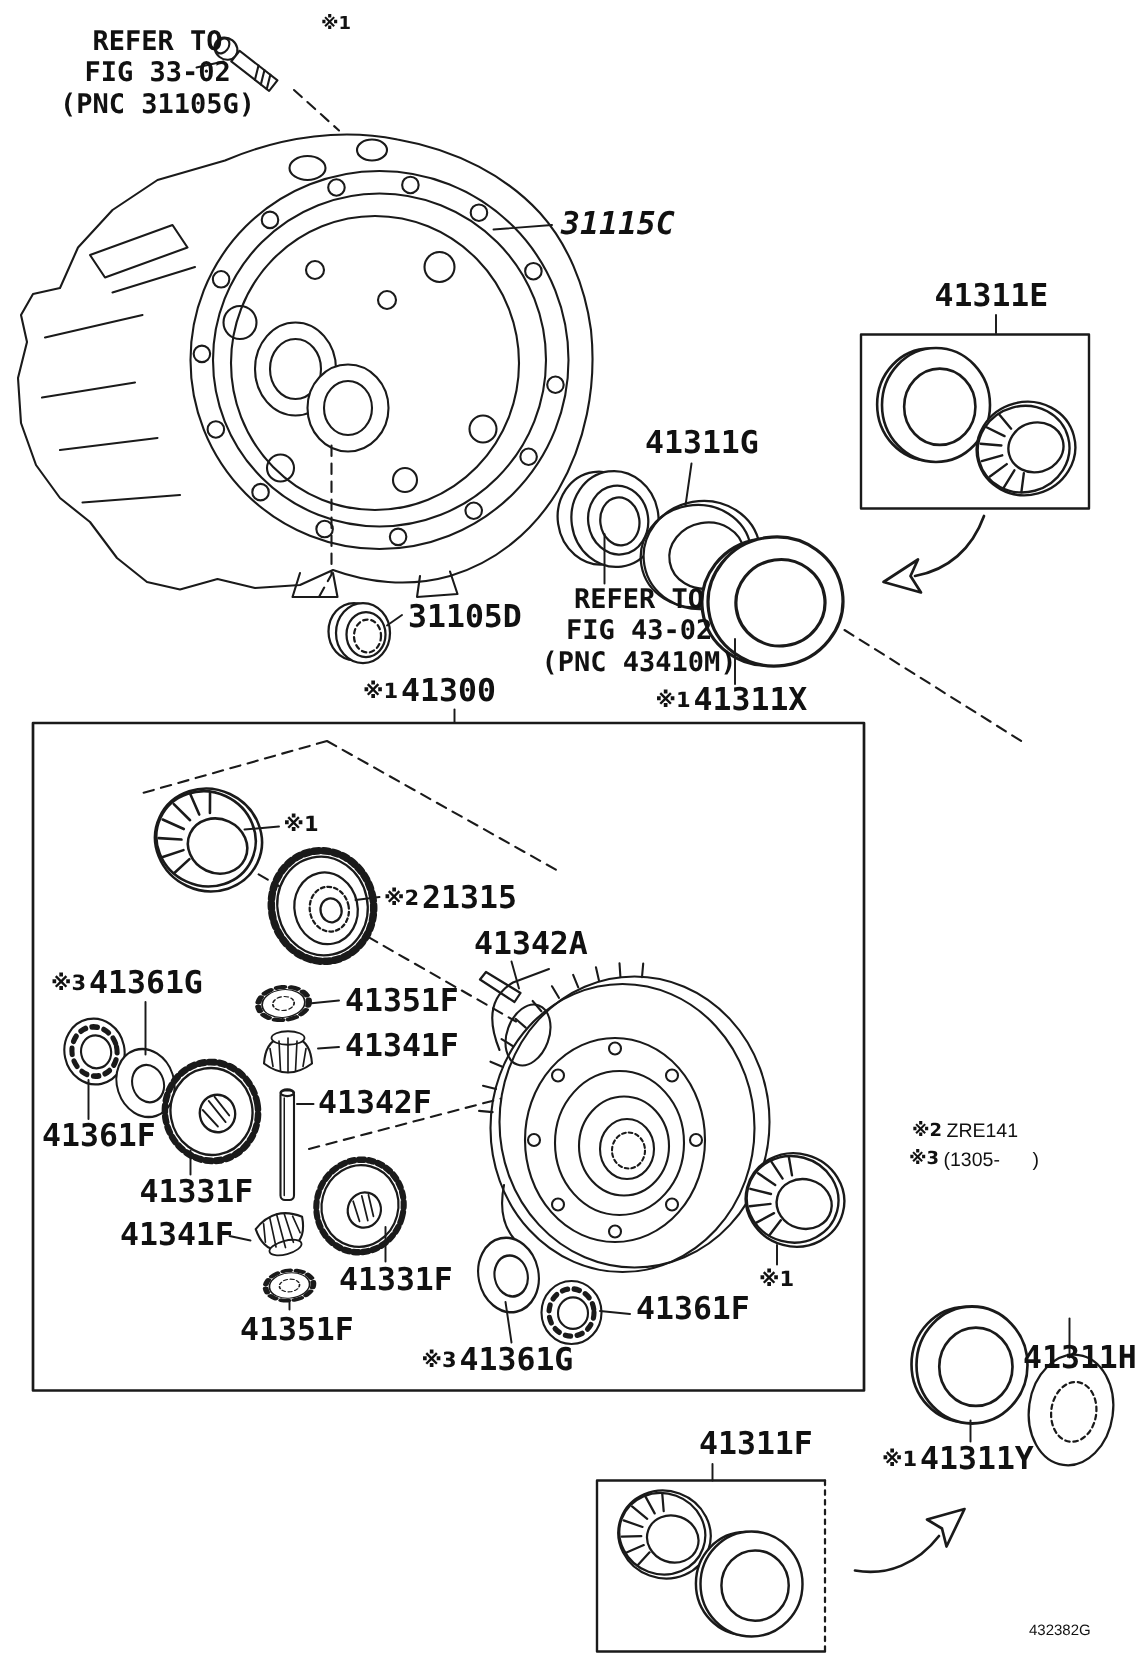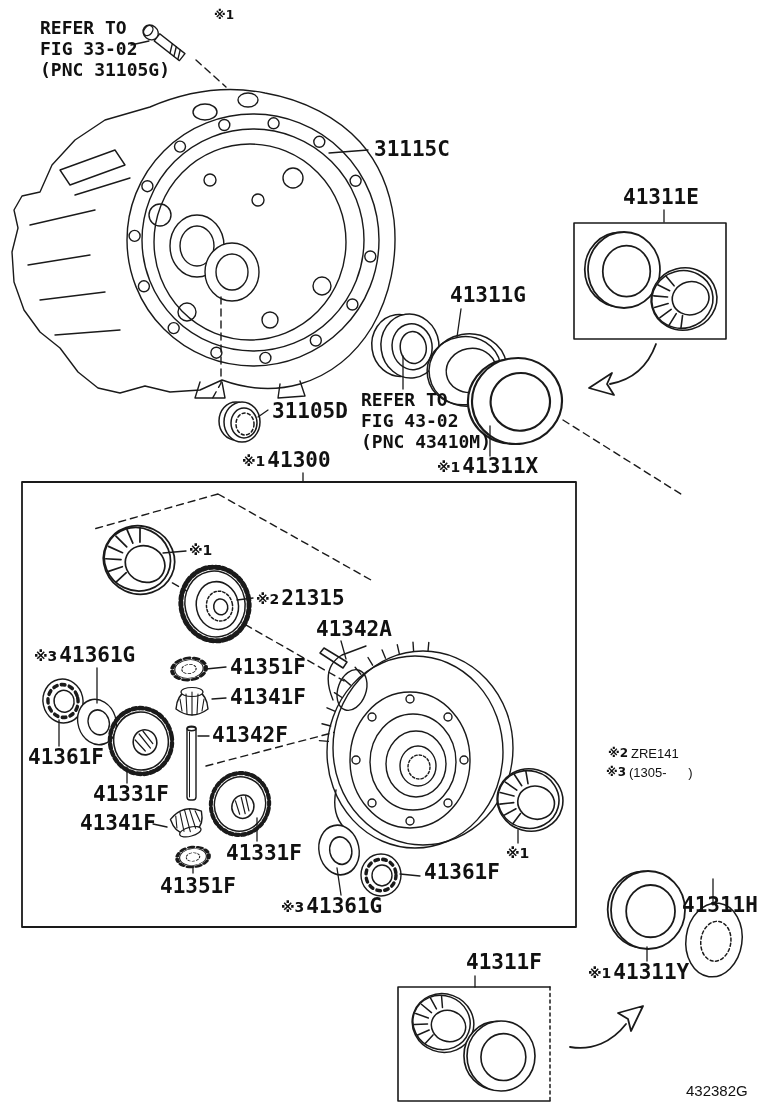--- a/index.html
+++ b/index.html
@@ -2,29 +2,29 @@
 <html><head>
 <meta charset="utf-8">
 <style>
   html,body{margin:0;padding:0;background:#fff;}
   #stage{position:relative;width:760px;height:1112px;background:#ffffff;overflow:hidden;
          font-family:"DejaVu Sans Mono",monospace;color:#111;}
   svg{position:absolute;left:0;top:0;}
   .plabel{position:absolute;font-weight:bold;font-size:21px;line-height:1;white-space:nowrap;
           display:flex;align-items:center;color:#111;}
   .plabel .star{font-family:"DejaVu Sans",sans-serif;font-weight:bold;font-size:14px;margin-right:2px;}
-  .refblock{position:absolute;font-weight:bold;font-size:18px;line-height:21px;white-space:pre;color:#111;}
+  .refblock{position:absolute;font-weight:bold;font-size:18px;line-height:21px;white-space:pre;color:#111;text-align:center;}
   .note{position:absolute;font-family:"Liberation Sans",sans-serif;font-size:13.5px;line-height:17px;color:#111;}
   .note .star{font-family:"DejaVu Sans",sans-serif;font-weight:bold;font-size:12px;margin-right:4px;}
   .note .nrow{display:flex;align-items:flex-start;}
   .note .cont{margin-left:28px;}
   .vnote{position:absolute;font-family:"Liberation Sans",sans-serif;font-size:13px;line-height:19px;
          color:#111;white-space:pre;display:flex;align-items:center;}
   .vnote .star{font-family:"DejaVu Sans",sans-serif;font-weight:bold;font-size:12px;margin-right:3px;}
-  .code{position:absolute;font-family:"Liberation Sans",sans-serif;font-size:15px;color:#111;}
+  .code{position:absolute;font-family:"Liberation Sans",sans-serif;font-size:10px;color:#111;}
 </style>
 </head>
 <body>
 
 <div id="stage">
 
 <svg width="760" height="1112" viewBox="0 0 760 1112" fill="none" stroke="#1a1a1a" stroke-width="1.5" stroke-linecap="round" stroke-linejoin="round">
 
   <defs>
     <g id="tbearing" fill="#fff" stroke="#1a1a1a" stroke-width="0.048">
@@ -267,29 +267,29 @@
   </div>
 </div>
 
 <div class="refblock" style="left:40px;top:17px;">REFER TO
 FIG 33-02
 (PNC 31105G)</div>
 <div class="refblock" style="left:361px;top:389px;">REFER TO
 FIG 43-02
 (PNC 43410M)</div>
 
-<div class="plabel" style="left:372px;top:139px;">
+<div class="plabel" style="left:372px;top:139px;font-style:italic;">
       <span class="star"></span>
       <span>31115C</span>
     </div>
 <div class="plabel" style="left:621px;top:187px;">
       <span class="star"></span>
       <span>41311E</span>
     </div>
-<div class="plabel" style="left:428px;top:285px;margin-left:20px;">
+<div class="plabel" style="left:428px;top:285px;">
       <span class="star"></span>
       <span>41311G</span>
     </div>
 <div class="plabel" style="left:270px;top:401px;">
       <span class="star"></span>
       <span>31105D</span>
     </div>
 <div class="plabel" style="left:242px;top:450px;">
       <span class="star">※1</span>
       <span>41300</span>

